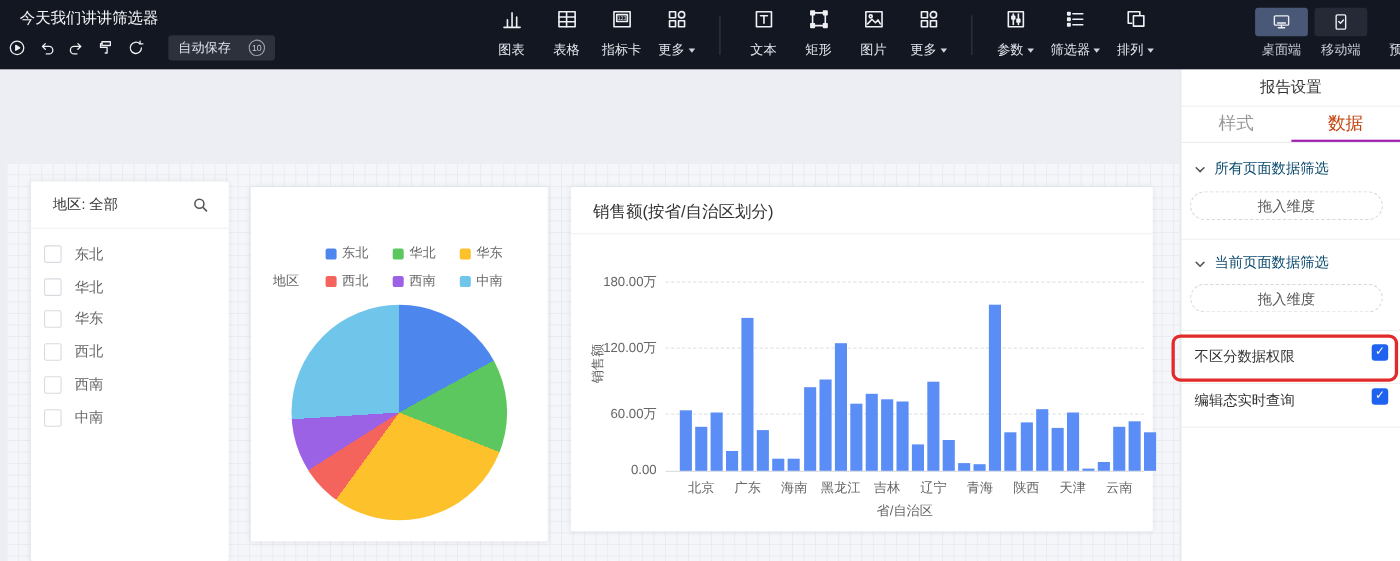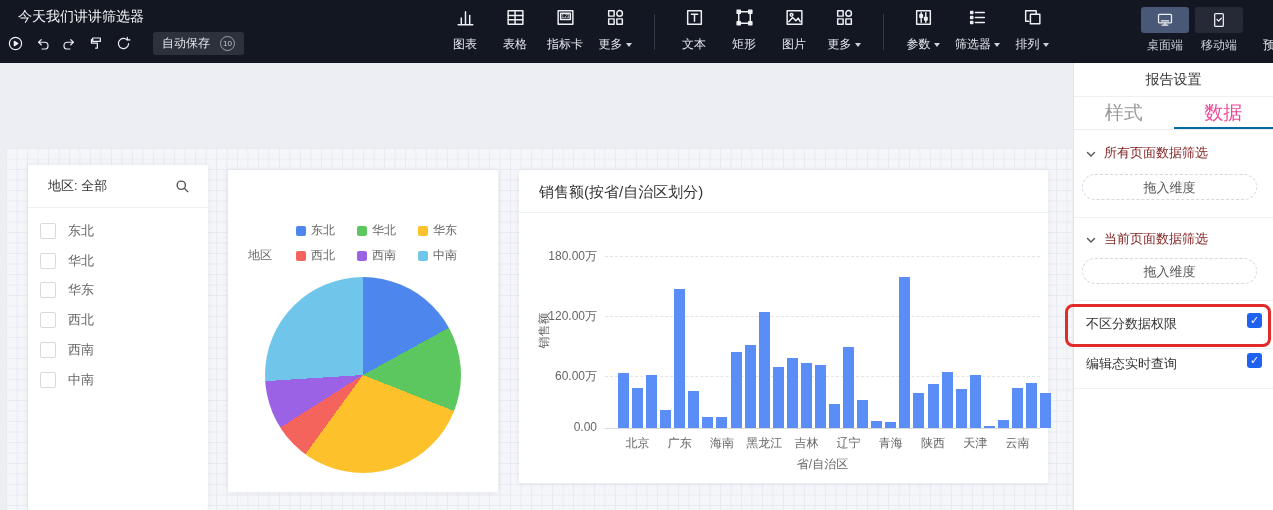--- a/index.html
+++ b/index.html
@@ -5,21 +5,21 @@
   html,body{margin:0;padding:0;}
   body{position:relative;width:1273px;height:510px;overflow:hidden;
        background:#eceef3;font-family:"Liberation Sans","DejaVu Sans",sans-serif;
        -webkit-font-smoothing:antialiased;}
   
   .toolbar{position:absolute;left:0;top:0;width:1273px;height:63px;background:#131721;z-index:30;}
   .tb-title{position:absolute;left:18px;top:8px;font-size:14px;color:#f5f6f8;}
   .quick{position:absolute;left:6px;top:32px;display:flex;align-items:center;}
   .qicon{width:19px;height:19px;margin-right:8px;display:inline-flex;align-items:center;justify-content:center;cursor:pointer;}
   .qicon svg{width:17px;height:17px;}
-  .autosave{margin-left:12px;display:flex;align-items:center;gap:10px;background:#2c313c;
+  .autosave{margin-left:12px;display:flex;align-items:center;gap:16px;background:#2c313c;
             color:#dfe2e8;font-size:12px;padding:3px 9px;border-radius:3px;cursor:pointer;}
   .as-count{display:inline-block;width:13px;height:13px;border:1px solid #9aa1ad;border-radius:50%;
             font-size:8px;line-height:13px;text-align:center;color:#c7ccd5;}
   .tool-groups{position:absolute;left:440px;top:7px;display:flex;align-items:center;}
   .tb-divider{width:1px;height:36px;background:#343a47;margin:3px 14px 0 14px;}
   .tool-item{display:flex;flex-direction:column;align-items:center;gap:4px;min-width:36px;margin:0 7px;cursor:pointer;}
   .tool-item svg{width:21px;height:21px;}
   .tool-label{font-size:12px;color:#e3e6ec;display:flex;align-items:center;gap:3px;white-space:nowrap;}
   .caret{width:0;height:0;border-left:3.5px solid transparent;border-right:3.5px solid transparent;
          border-top:4px solid #cfd3da;margin-top:1px;}
@@ -63,23 +63,23 @@
   .gbase{position:absolute;left:86px;width:435px;height:0;border-top:1px solid #d9dbe0;}
   #bars{position:absolute;left:86px;top:86px;width:435px;height:172px;}
   .bar{position:absolute;bottom:0;width:11px;border-radius:0;cursor:pointer;}
   .xtick{position:absolute;top:265px;width:64px;text-align:center;font-size:12px;color:#666;white-space:nowrap;}
   .bc-xlabel{position:absolute;left:86px;top:286px;width:435px;text-align:center;font-size:12px;color:#666;}
   
   .panel{position:absolute;left:1073px;top:63px;width:200px;height:447px;background:#fff;
          border-left:1px solid #e2e4e9;box-sizing:border-box;z-index:10;}
   .p-header{height:33px;line-height:33px;text-align:center;font-size:14px;color:#333;border-bottom:1px solid #eef0f2;}
   .p-tabs{height:32px;display:flex;border-bottom:1px solid #e9ebee;}
-  .p-tab{flex:1;text-align:center;line-height:31px;font-size:19px;color:#999;cursor:pointer;box-sizing:border-box;}
-  .p-tab.active{color:#ec4899;border-bottom:2px solid #0369a1;}
-  .p-sec-header{position:absolute;left:12px;display:flex;align-items:center;gap:8px;font-size:13px;color:#7f1d1d;}
+  .p-tab{flex:1;text-align:center;line-height:31px;font-size:16px;color:#999;cursor:pointer;box-sizing:border-box;}
+  .p-tab.active{color:#c2410c;border-bottom:2px solid #a21caf;}
+  .p-sec-header{position:absolute;left:12px;display:flex;align-items:center;gap:8px;font-size:13px;color:#0c4a6e;}
   .p-sec-header svg{width:10px;height:7px;}
   .drop-pill{position:absolute;left:8px;width:175px;height:26px;border:1px dashed #d5d8dd;border-radius:15px;
              text-align:center;line-height:26px;font-size:13px;color:#555;cursor:pointer;box-sizing:border-box;}
   .p-divider{position:absolute;left:0;width:199px;height:0;border-top:1px solid #eef0f2;}
   .p-option-label{position:absolute;left:12px;font-size:13px;color:#333;}
   .p-check{position:absolute;left:173px;width:15px;height:15px;background:#1f62f0;border-radius:3px;
            color:#fff;font-size:11px;line-height:15px;text-align:center;cursor:pointer;}
   .red-box{position:absolute;left:-9px;top:232px;width:206px;height:43px;border:3px solid #e32a2a;
            border-radius:8px;box-sizing:border-box;pointer-events:none;z-index:5;}
 </style>

